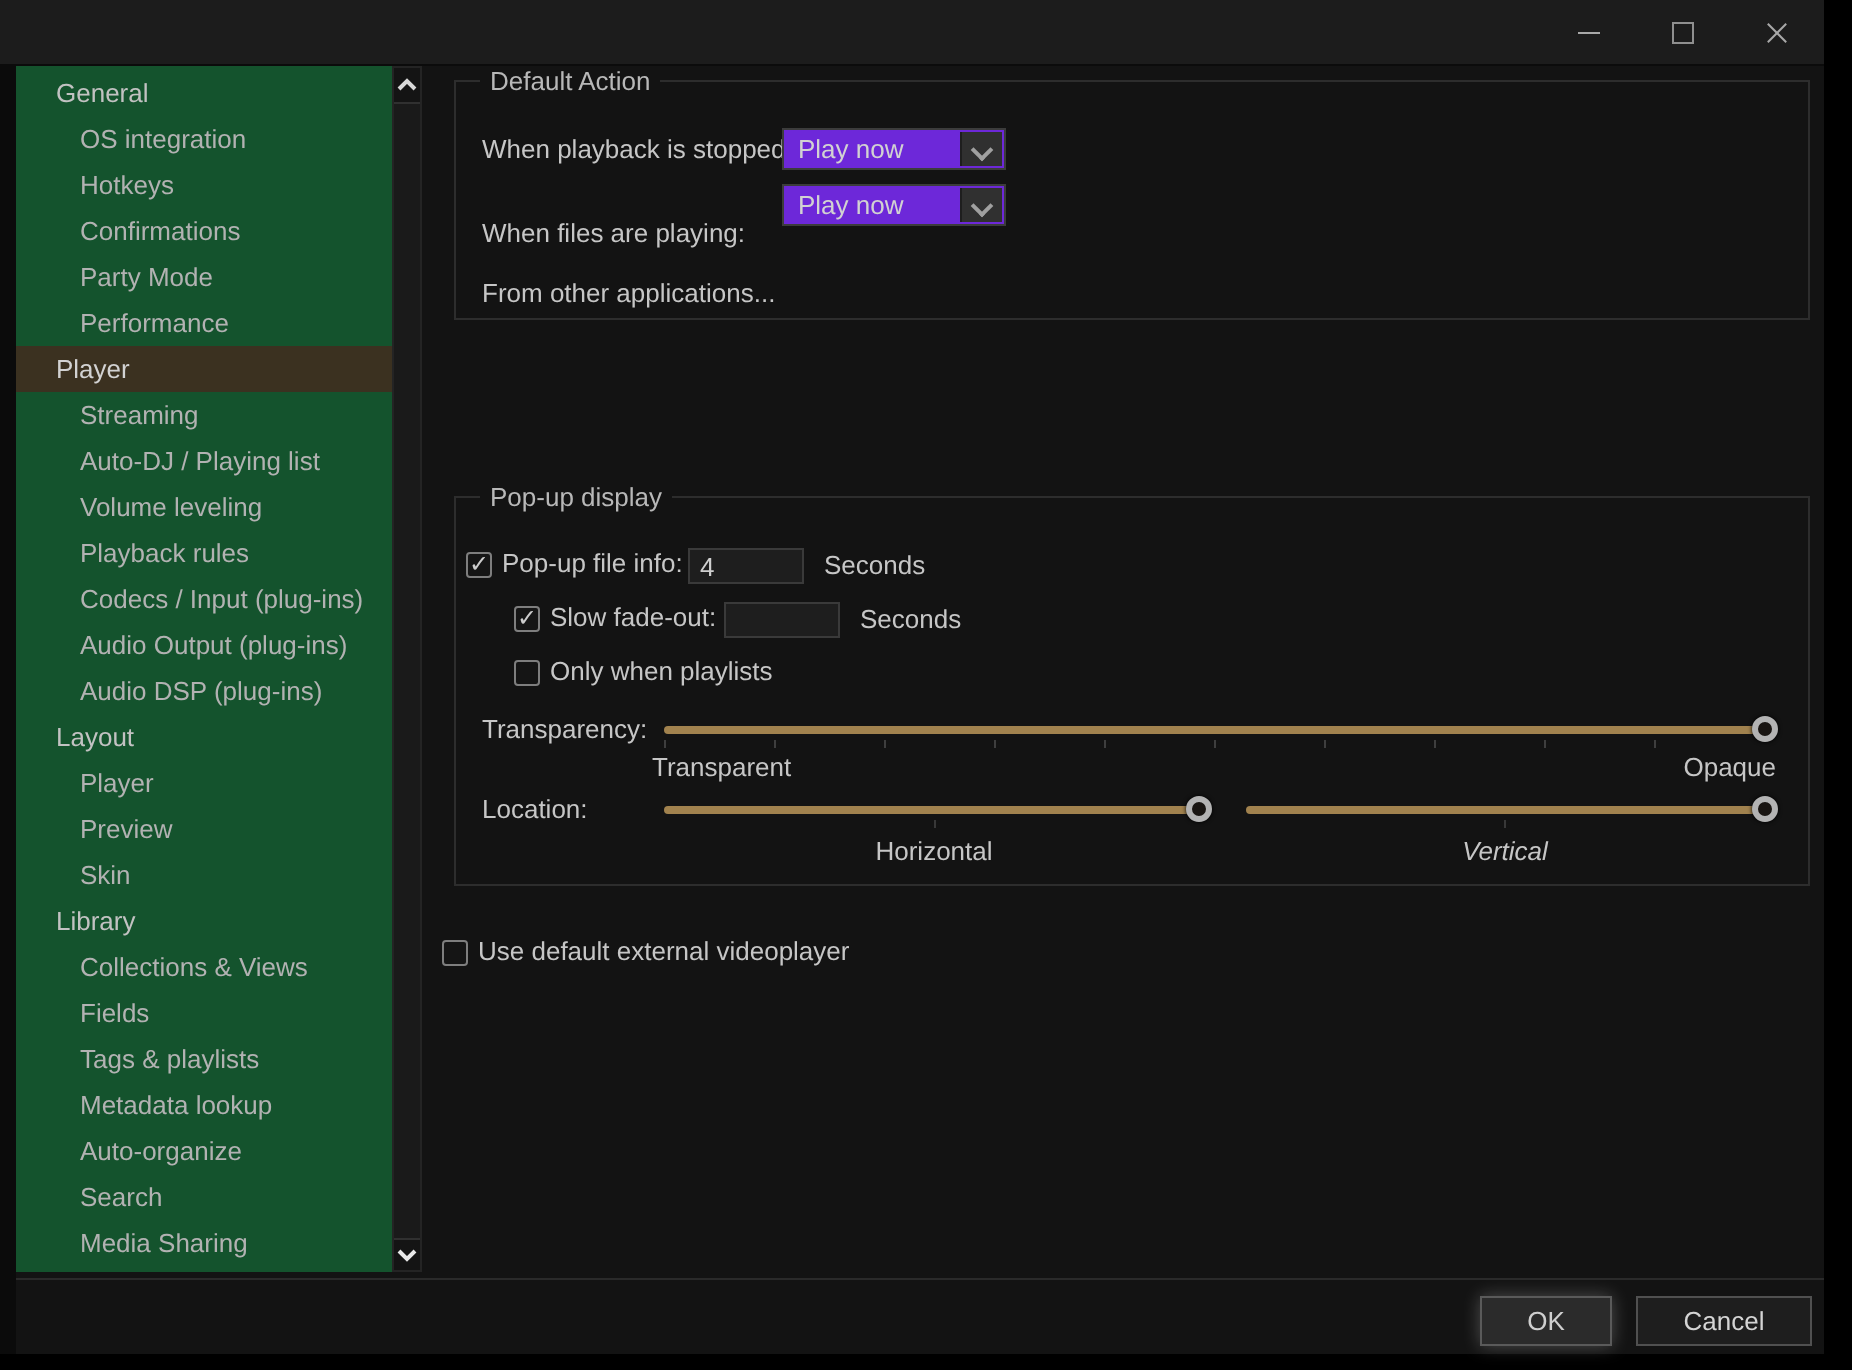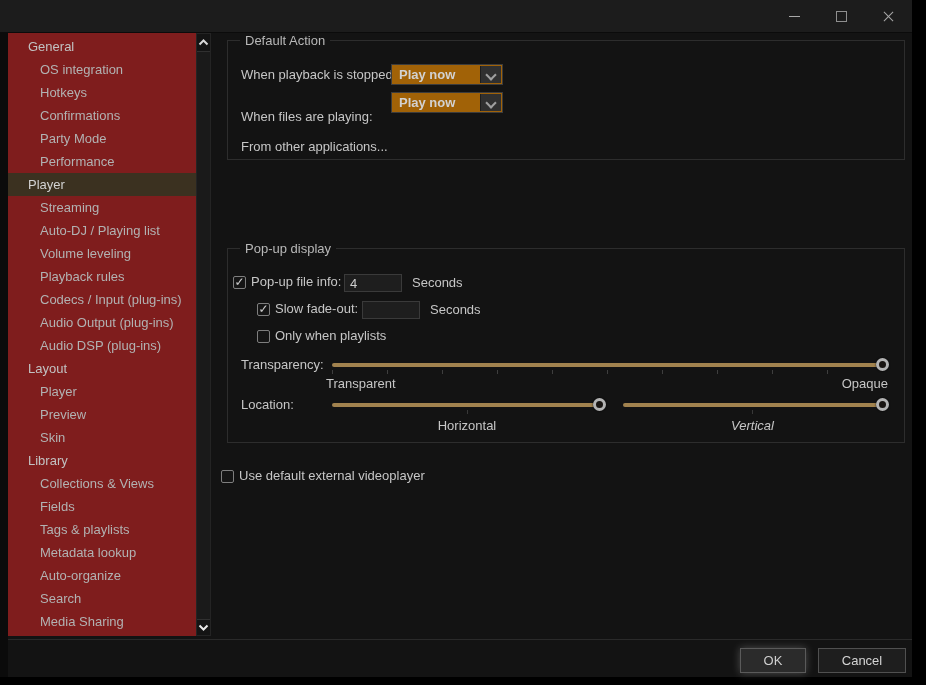--- a/index.html
+++ b/index.html
@@ -17,37 +17,37 @@
   .glyph-min{width:11px;height:0;border-top:1px solid #a8a8a8;}
   .glyph-max{width:9px;height:9px;border:1px solid #8f8f8f;}
   .glyph-close{position:relative;width:11px;height:11px;}
   .glyph-close::before,.glyph-close::after{content:"";position:absolute;left:-1px;top:5px;width:13px;height:1px;background:#a8a8a8;}
   .glyph-close::before{transform:rotate(45deg);}
   .glyph-close::after{transform:rotate(-45deg);}
   
   .inner{position:absolute;left:8px;top:33px;width:904px;height:644px;background:#131313;}
   .footer-sep{position:absolute;left:8px;top:639px;width:904px;height:1px;background:#2a2a2a;}
   
-  .tree{position:absolute;left:8px;top:33px;width:188px;height:603px;background:#7f1d1d;padding-top:2px;box-sizing:border-box;overflow:hidden;}
+  .tree{position:absolute;left:8px;top:33px;width:188px;height:603px;background:#14532d;padding-top:2px;box-sizing:border-box;overflow:hidden;}
   .tree-item{height:23px;line-height:23px;font-size:13px;color:#b2b2b2;white-space:nowrap;cursor:default;}
   .tree-item.lvl0{padding-left:20px;color:#c2c2c2;}
   .tree-item.lvl1{padding-left:32px;}
   .tree-item.selected{background:#3b3120;color:#d2d2d2;}
   
   .scrollbar{position:absolute;left:196px;top:33px;width:15px;height:603px;background:#141414;border:1px solid #242424;box-sizing:border-box;}
   .sb-btn{position:absolute;left:0;width:13px;height:16px;display:flex;align-items:center;justify-content:center;}
   .sb-up{top:0;}
   .sb-down{bottom:0;}
   .sb-thumb{position:absolute;left:0px;top:17px;width:13px;height:567px;background:#1a1a1a;border-top:1px solid #303030;border-bottom:1px solid #303030;}
   
   .groupbox{position:absolute;border:1px solid #2d2d2d;box-sizing:border-box;}
   .legend{position:absolute;top:-8px;left:12px;background:#131313;padding:0 5px;font-size:13px;color:#b8b8b8;line-height:15px;white-space:nowrap;}
   .lbl{position:absolute;font-size:13px;color:#c6c6c6;line-height:16px;white-space:nowrap;}
   
-  .dropdown{position:absolute;height:21px;background:#a16207;border:1px solid #3c3c3c;box-sizing:border-box;cursor:default;font-weight:bold;}
+  .dropdown{position:absolute;height:21px;background:#6d28d9;border:1px solid #3c3c3c;box-sizing:border-box;cursor:default;}
   .dd-value{position:absolute;left:7px;top:0;line-height:19px;font-size:13px;color:#d2d2d2;white-space:nowrap;}
   .dd-arrow{position:absolute;top:1px;right:1px;bottom:1px;width:20px;background:#303030;border-left:1px solid #1e1e1e;}
   .chev{position:absolute;left:6px;top:5px;width:6px;height:6px;border-left:2px solid #a0a0a0;border-bottom:2px solid #a0a0a0;transform:rotate(-45deg);}
   
   .checkbox{position:absolute;width:13px;height:13px;border:1px solid #7e7e7e;border-radius:2px;background:#151515;box-sizing:border-box;
     font-size:12px;line-height:11px;text-align:center;color:#cccccc;cursor:default;}
   .txt-input{position:absolute;width:58px;height:18px;background:#1e1e1e;border:1px solid #3a3a3a;box-sizing:border-box;
     color:#cfcfcf;font-size:13px;font-family:"Liberation Sans",sans-serif;padding:0 0 0 5px;outline:none;}
   
   .slider-track{position:absolute;height:4px;background:#a1824e;border-radius:2px;cursor:default;}

